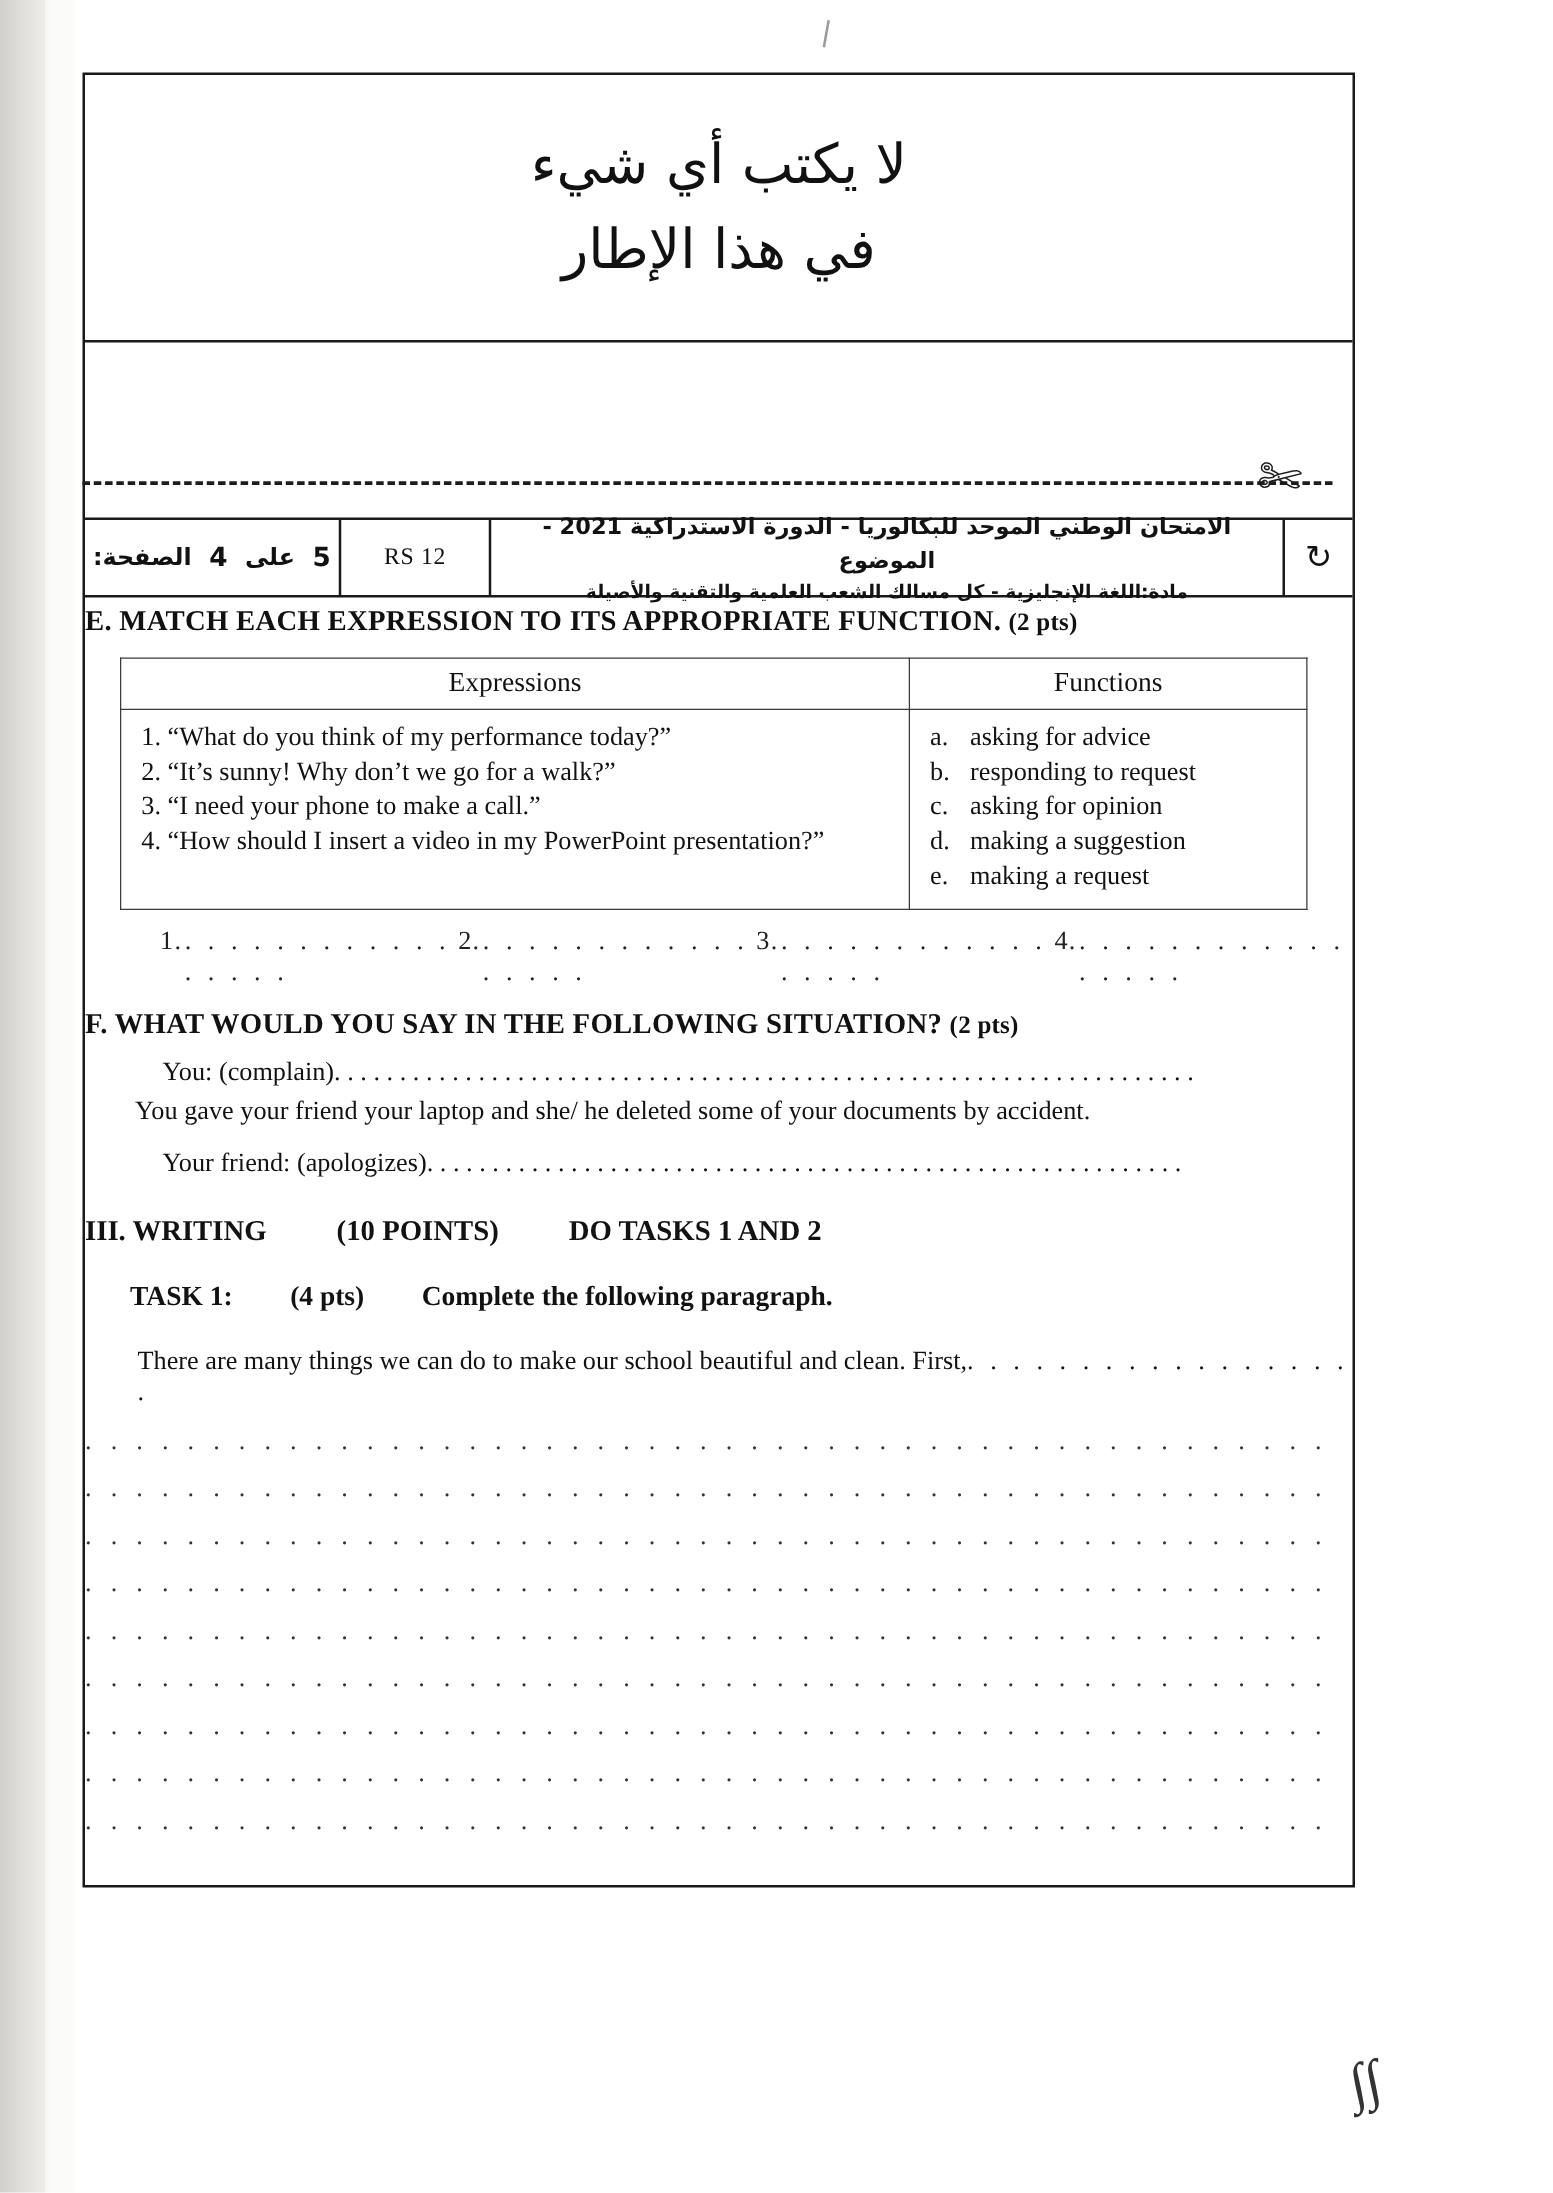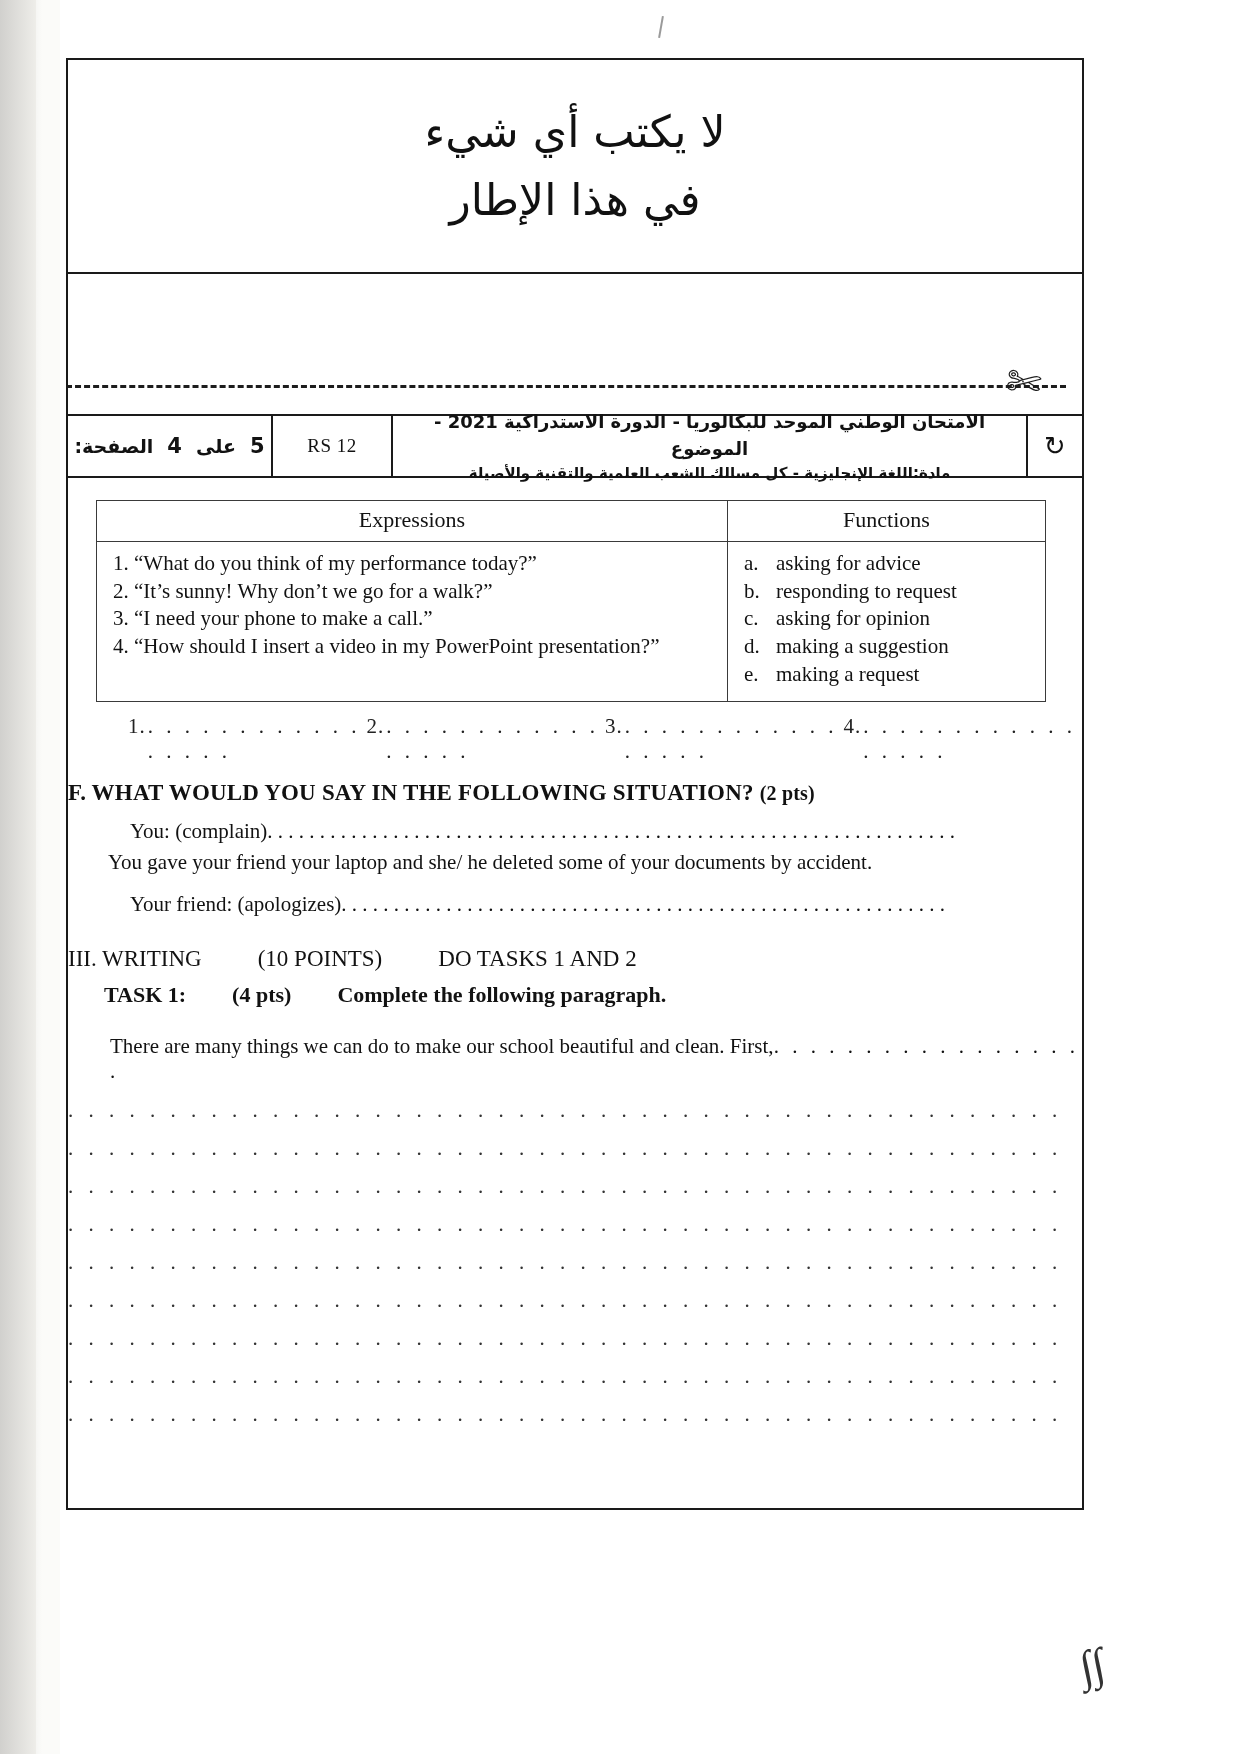--- a/index.html
+++ b/index.html
@@ -203,26 +203,26 @@
   .indent-2 { margin-left: 62px; }
 
   .blockF { margin-top: 10px; }
   .fline { margin-top: 10px; }
 
   .writing-head {
     margin-top: 26px;
     display: flex;
     align-items: baseline;
     gap: 56px;
-    font-weight: normal;
+    font-weight: bold;
     font-size: 23px;
     text-align: center;
   }
   .task-head {
-    margin: 10px 0 0 36px;
+    margin: 26px 0 0 36px;
     display: flex;
     align-items: baseline;
     gap: 46px;
     font-weight: bold;
     font-size: 22px;
   }
 
   .task-intro {
     margin: 26px 0 0 42px;
     font-size: 21px;
@@ -289,20 +289,24 @@
   <div class="hb-cell hb-code">RS 12</div>
   <div class="hb-cell hb-title">
     <div class="l1">الامتحان الوطني الموحد للبكالوريا - الدورة الاستدراكية 2021 - الموضوع</div>
     <div class="l2">مادة:اللغة الإنجليزية - كل مسالك الشعب العلمية والتقنية والأصيلة</div>
   </div>
   <div class="hb-cell hb-rot">↻</div>
 </div>
 
 <div class="content">
 
+  <div class="sec-head">
+    <span>E. MATCH EACH EXPRESSION TO ITS APPROPRIATE FUNCTION.</span>
+    <span class="pts">(2 pts)</span>
+  </div>
 
   <table class="match-table">
     <tbody>
         <tr>
       <th class="col-expr">Expressions</th>
       <th>Functions</th>
     </tr>
     <tr>
       <td>
         <div class="expr-line">1. “What do you think of my performance today?”</div>

